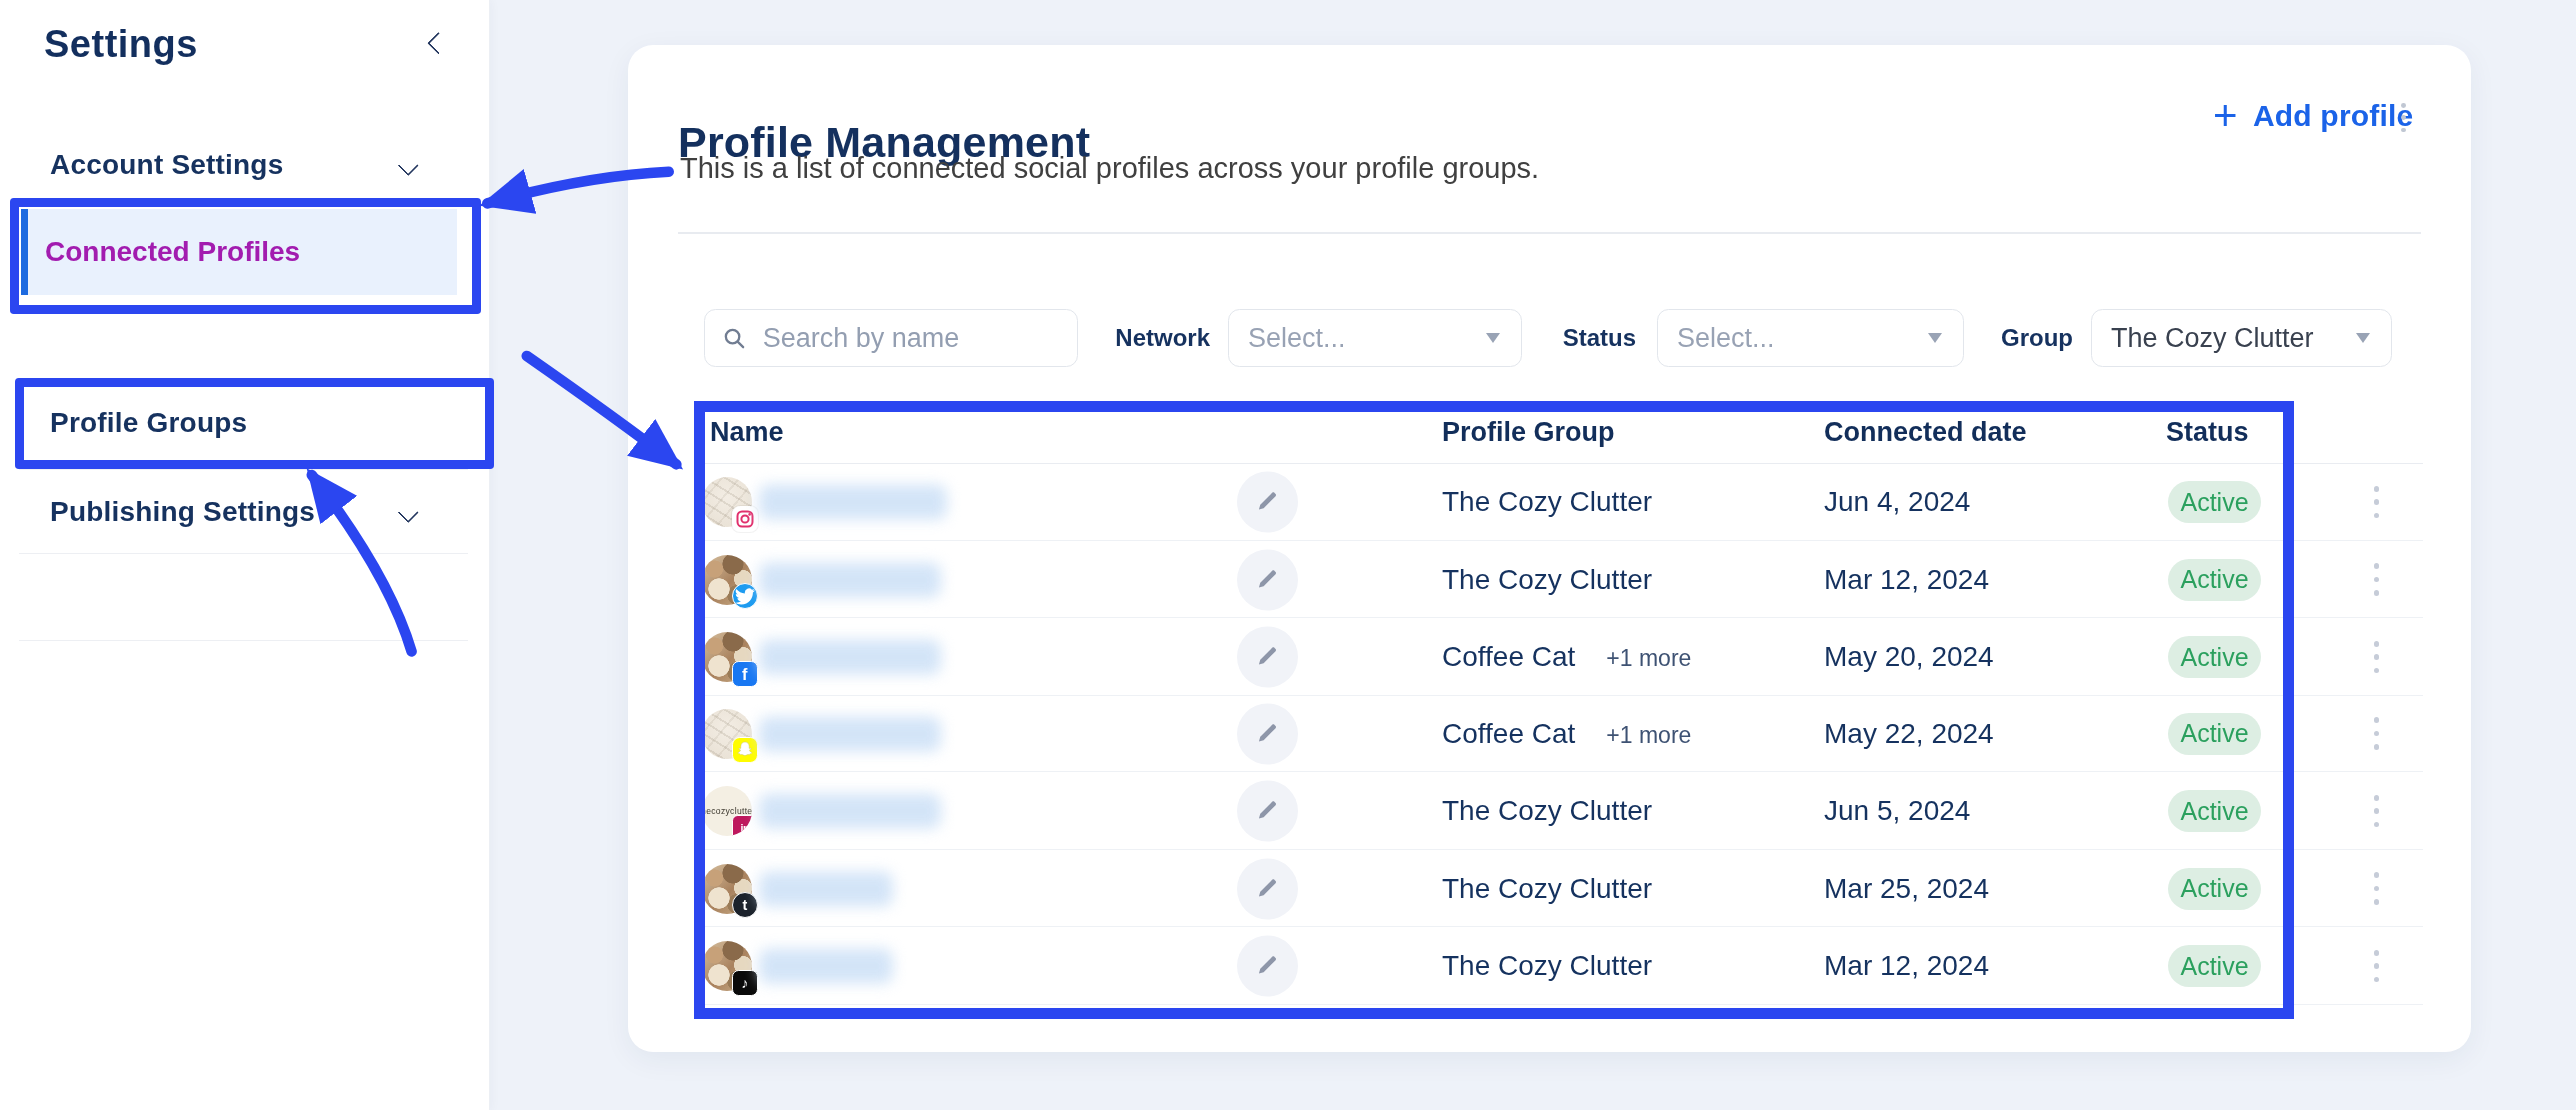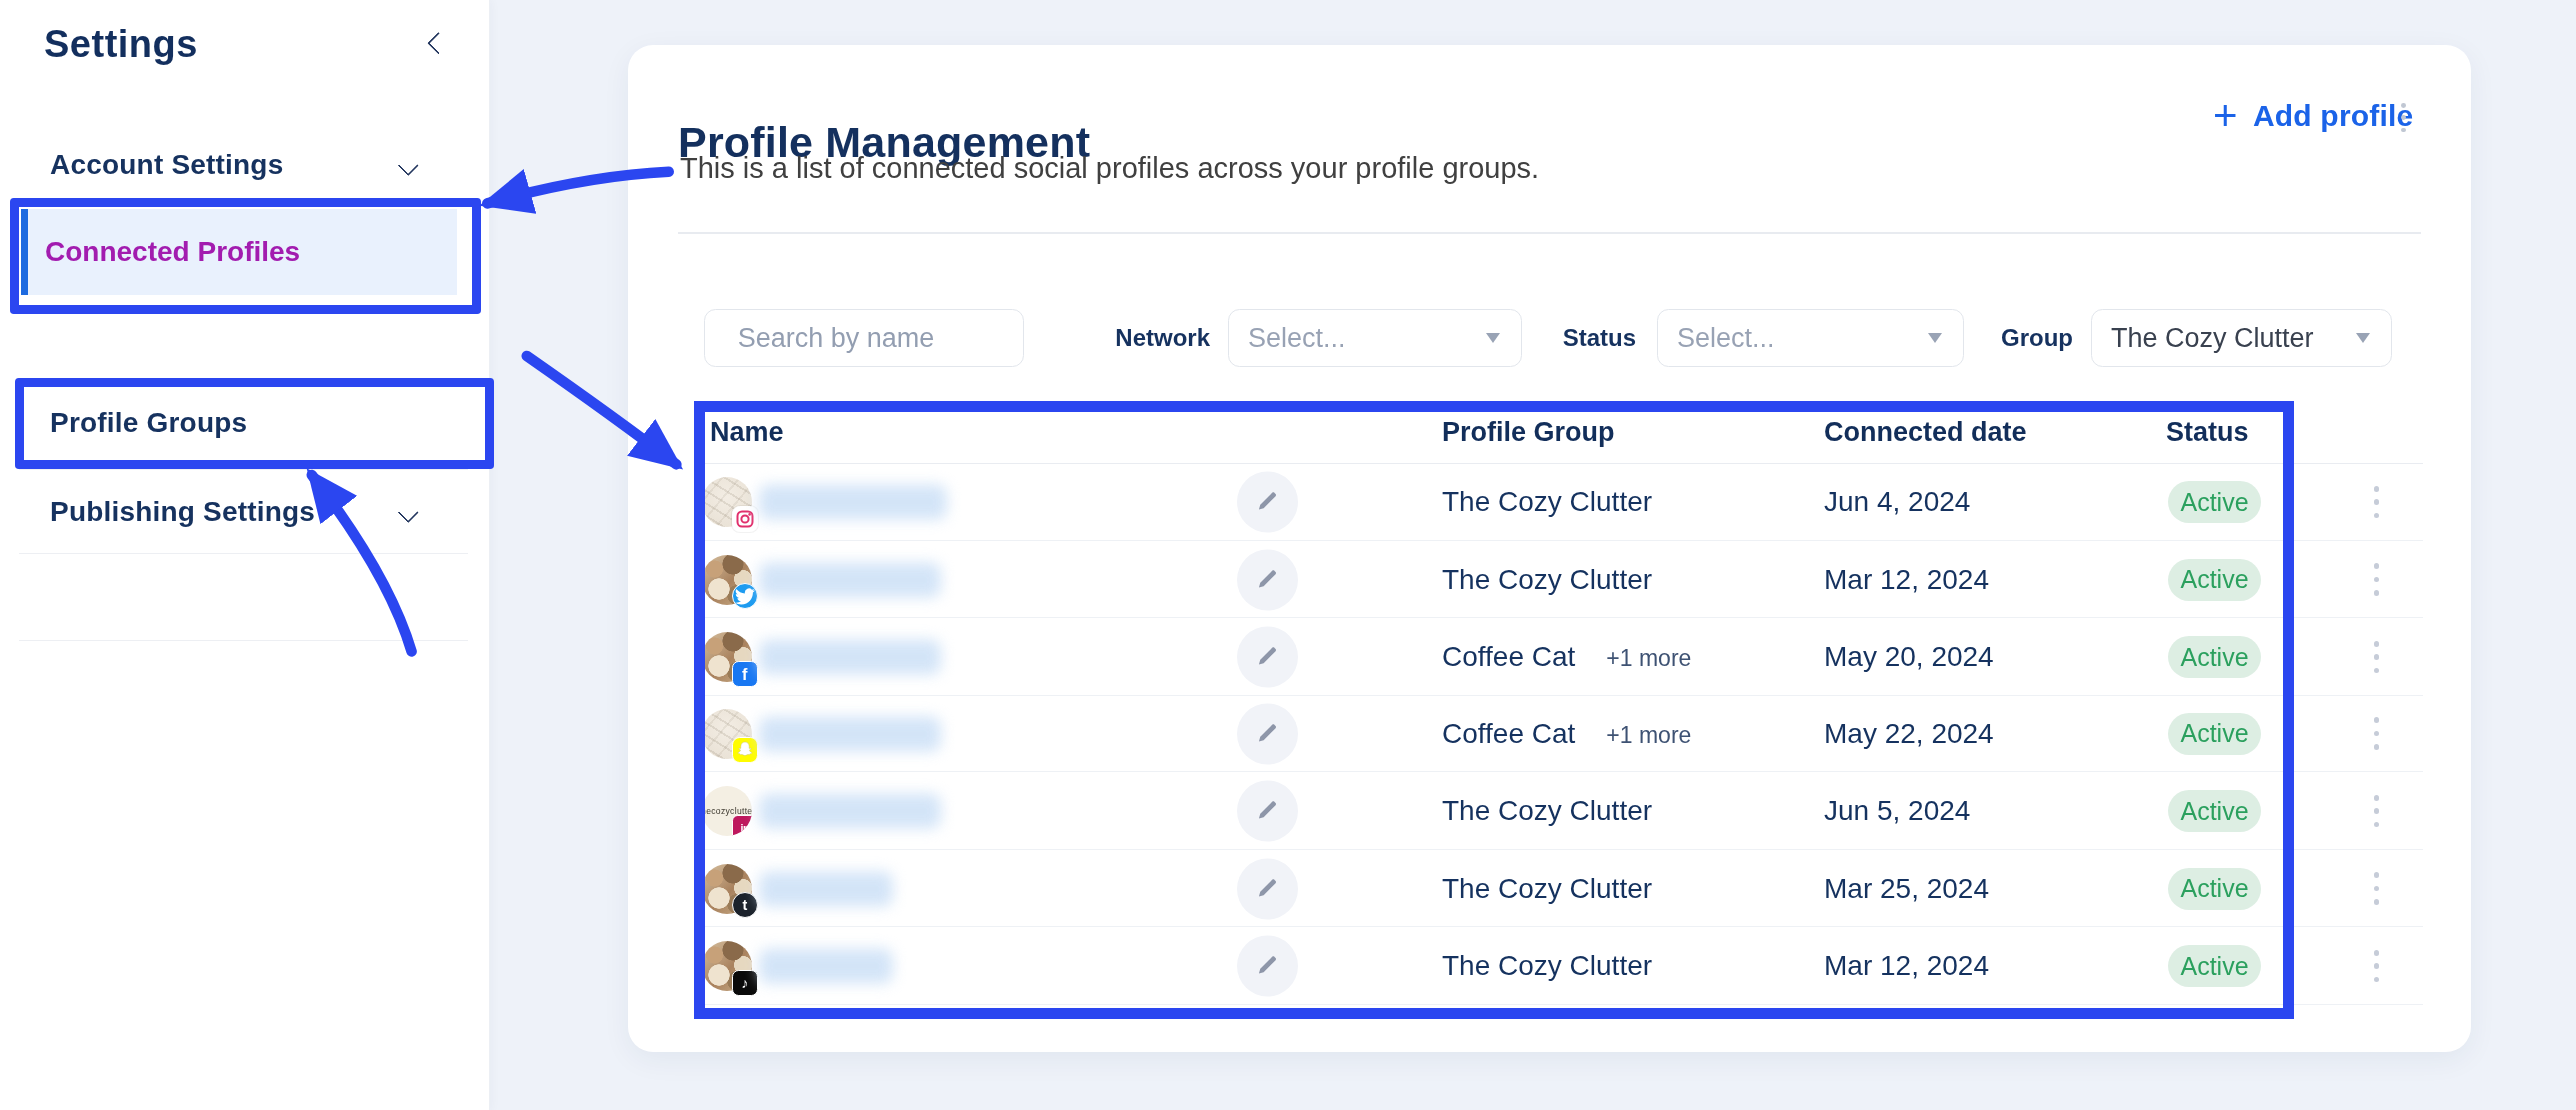--- a/index.html
+++ b/index.html
@@ -31,21 +31,21 @@
   .addp{position:absolute;left:1585px;top:50px;display:flex;align-items:center;cursor:pointer;}
   .addp .plus{font-size:42px;font-weight:400;color:#1b63e8;line-height:1;margin-right:15.4px;}
   .addp .albl{font-size:30px;font-weight:700;color:#1b63e8;letter-spacing:0.2px;}
   .kebab{display:flex;flex-direction:column;align-items:center;cursor:pointer;background:none;border:none;padding:0;}
   .kebab i{width:5.8px;height:5.8px;border-radius:50%;background:#c6ccd8;margin:3.8px 0;}
   .kebab-top{position:absolute;left:1773px;top:54px;}
   .kebab-top i{width:4.8px;height:4.8px;background:#c0c7d3;}
 
   
   .fbox{position:absolute;top:264px;height:58px;border:1.9px solid #e2e6ec;border-radius:11.5px;background:#fff;box-sizing:border-box;display:flex;align-items:center;}
-  .search{left:76px;width:320px;}
+  .search{left:76px;width:374px;}
   .search svg{margin-left:17.3px;}
   .search input{border:none;outline:none;font-size:27px;color:#3c4554;margin-left:13.4px;width:288px;font-family:inherit;background:transparent;}
   .search input::placeholder{color:#939eb1;}
   .flabel{position:absolute;top:264px;height:58px;display:flex;align-items:center;font-size:24px;font-weight:700;color:#16325f;transform:translateX(-100%);}
   .sel{justify-content:space-between;cursor:pointer;}
   .sel .sval{margin-left:19px;font-size:27px;color:#98a2b4;}
   .sel .sval.dark{color:#39414f;}
   .tri{width:0;height:0;border-left:7.7px solid transparent;border-right:7.7px solid transparent;border-top:10.6px solid #99a3b5;margin-right:21px;}
   .sel1{left:600px;width:294px;}
   .sel2{left:1029px;width:307px;}

